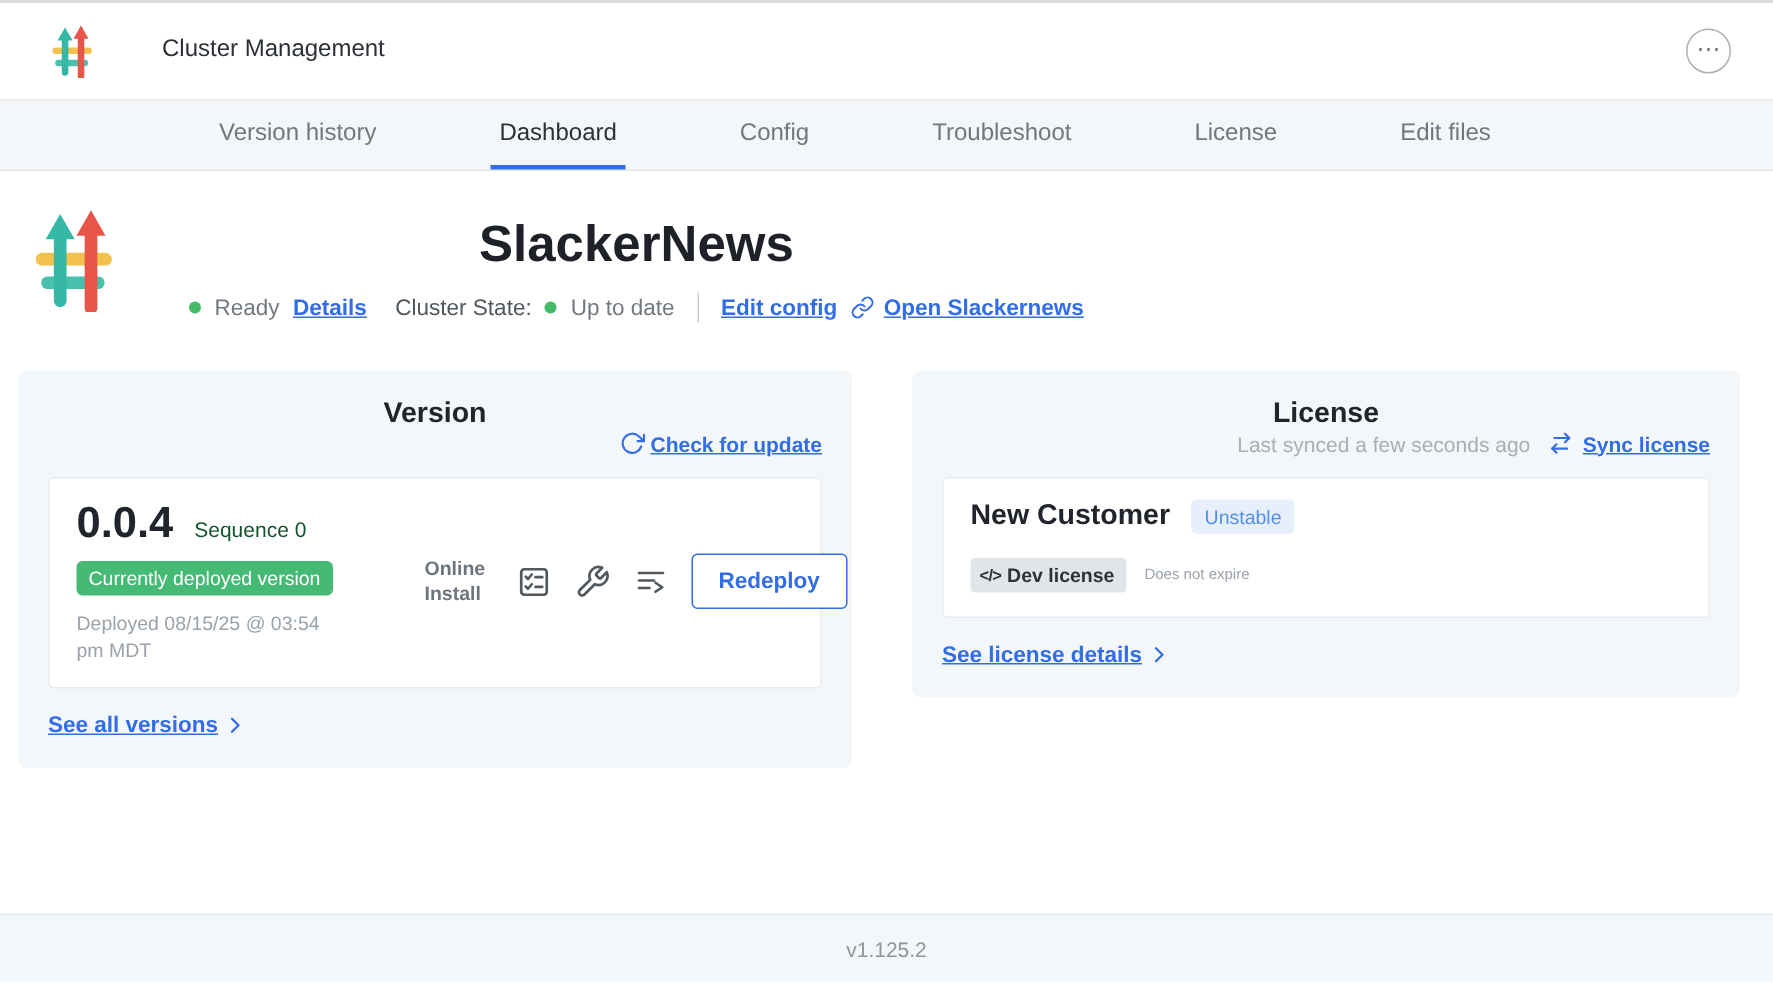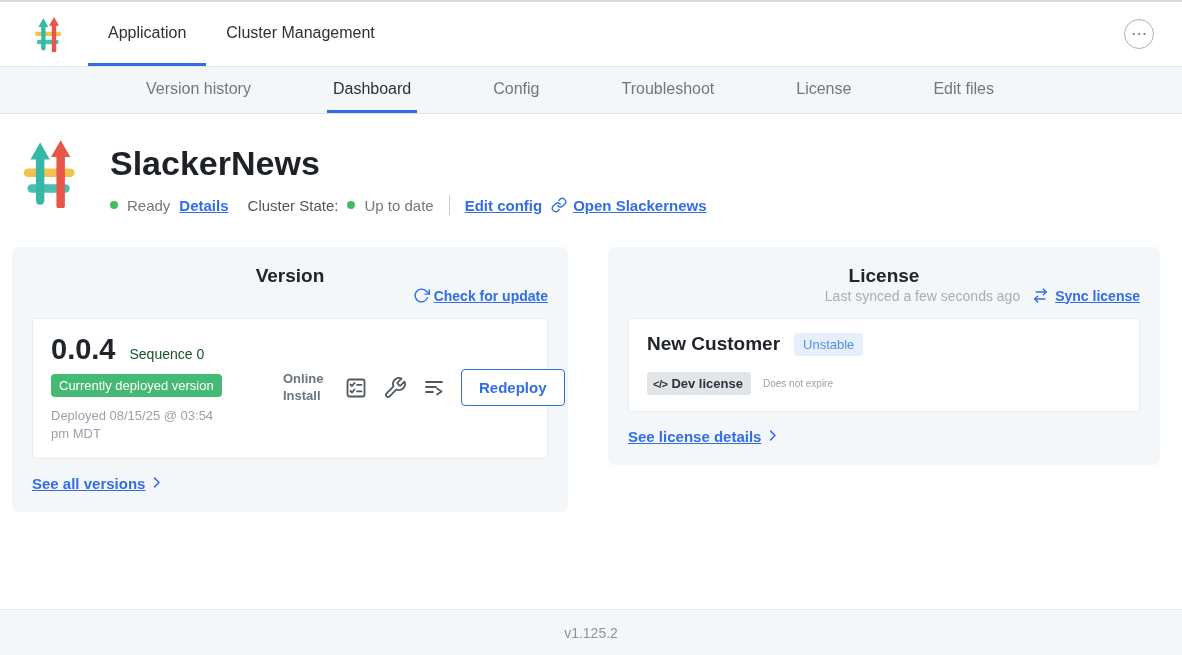--- a/index.html
+++ b/index.html
@@ -21,21 +21,21 @@
     display:flex; align-items:center; justify-content:center; color:#717880; font-size:16px; line-height:1; background:#fff; cursor:pointer; }
 
   
   .subnav { height:48px; flex:0 0 auto; background:#f4f7f9; border-top:1px solid #e4e8eb; border-bottom:1px solid #dfe3e6;
     display:flex; padding-left:140px; gap:70px; }
   .subnav-tab { display:flex; align-items:center; padding:0 6px; font-size:16px; color:#70787f; cursor:pointer; border-bottom:3px solid transparent; }
   .subnav-tab.active { color:#2c3138; border-bottom-color:#326de6; }
 
   
   .main { flex:1 1 auto; padding:26px 12px 0 12px; }
-  .app-header { display:flex; gap:30px; margin-left:10px; }
+  .app-header { display:flex; gap:46px; margin-left:10px;text-align:center; }
   .app-title { font-size:34px; font-weight:700; color:#1e2228; margin:4px 0 12px; }
   .status-row { display:flex; align-items:center; gap:9px; font-size:15px; color:#4f575e; }
   .dot { width:8px; height:8px; border-radius:50%; background:#44bb66; flex:0 0 auto; }
   .link { color:#326de6; text-decoration:underline; font-weight:600; cursor:pointer; }
   .gray { color:#717880; }
   .vdivider { width:1px; height:20px; background:#c9cfd4; margin:0 6px; }
   .open-link { display:flex; align-items:center; gap:6px; cursor:pointer; }
 
   
   .cards { display:flex; gap:40px; margin-top:32px; align-items:flex-start; }
@@ -53,21 +53,21 @@
   .vnum-row { display:flex; align-items:baseline; gap:14px; }
   .vnum { font-size:29px; font-weight:700; color:#20242b; }
   .vseq { font-size:14px; color:#14532d; }
   .green-badge { display:inline-block; margin-top:8px; background:#45ba74; color:#fff; font-size:13px; padding:4px 8px; border-radius:4px; }
   .deployed { margin-top:10px; font-size:13px; color:#9aa2aa; max-width:170px; line-height:1.35; }
   .vright { flex:1; display:flex; align-items:center; gap:15px; padding-left:4px; }
   .install-type { font-size:13px; font-weight:700; color:#6c757d; width:46px; line-height:1.25; }
   .vicon { width:24px; height:24px; color:#51595f; cursor:pointer; display:flex; }
   .redeploy { margin-left:auto; background:#fff; border:1px solid #326de6; color:#326de6; font-weight:700; font-size:15px;
     padding:9px 17px; border-radius:4px; cursor:pointer; font-family:inherit; }
-  .card-link { margin-top:16px; display:flex; gap:4px; font-size:15px; }
+  .card-link { margin-top:16px; display:flex; align-items:center; gap:4px; font-size:15px; }
 
   .lic-row1 { display:flex; align-items:flex-start; gap:14px; }
   .customer { font-size:19px; font-weight:700; color:#20242b; }
   .unstable-badge { background:#e7effc; color:#5390e8; font-size:13px; padding:4px 9px; border-radius:4px; }
   .lic-row2 { display:flex; align-items:center; gap:12px; margin-top:16px; }
   .dev-badge { background:#e2e5e8; color:#2c3138; font-size:13px; font-weight:700; padding:4px 8px 4px 6px; border-radius:3px;
     display:flex; align-items:center; gap:4px; }
   .code-glyph { font-size:11px; font-weight:700; letter-spacing:-0.5px; }
   .expiry { color:#9aa2aa; font-size:10px; }
 
@@ -86,21 +86,20 @@
   <span class="header-logo">
     <svg width="30" height="35" viewBox="0 0 48 56">
       <line x1="5" y1="27" x2="40" y2="27" stroke="#f2c24e" stroke-width="7" stroke-linecap="round"></line>
       <line x1="8" y1="40" x2="36" y2="40" stroke="#49c0ae" stroke-width="7" stroke-linecap="round"></line>
       <line x1="15" y1="50" x2="15" y2="14" stroke="#35b8a5" stroke-width="7" stroke-linecap="round"></line>
       <polygon points="15,2 7,16 23,16" fill="#35b8a5"></polygon>
       <line x1="32" y1="54" x2="32" y2="12" stroke="#e85549" stroke-width="7" stroke-linecap="round"></line>
       <polygon points="32,0 24,14 40,14" fill="#e85549"></polygon>
     </svg>
   </span>
-  <div class="header-tab active">Application</div>
   <div class="header-tab">Cluster Management</div>
   <div class="more-btn">⋯</div>
 </div>
 
 <div class="subnav">
   <div class="subnav-tab">Version history</div>
   <div class="subnav-tab active">Dashboard</div>
   <div class="subnav-tab">Config</div>
   <div class="subnav-tab">Troubleshoot</div>
   <div class="subnav-tab">License</div>

